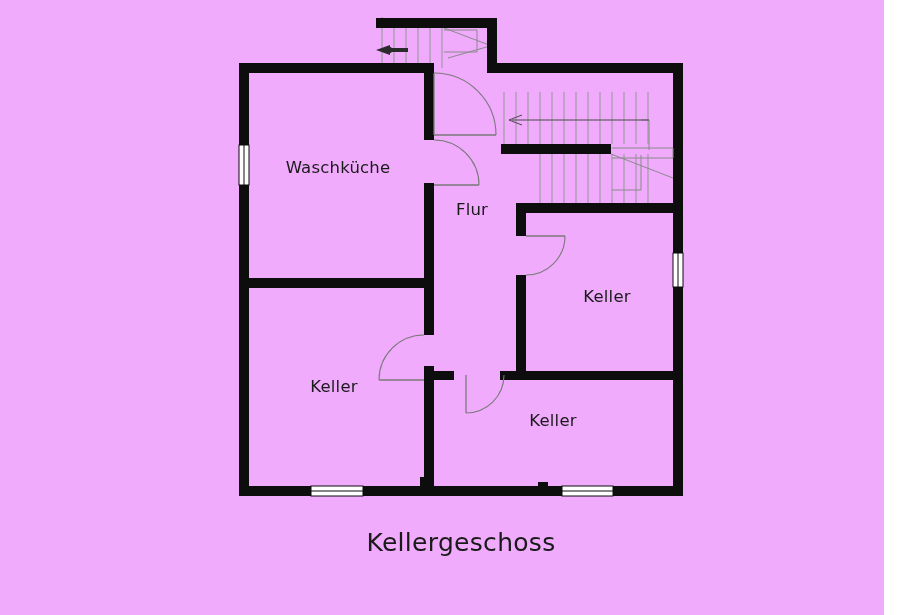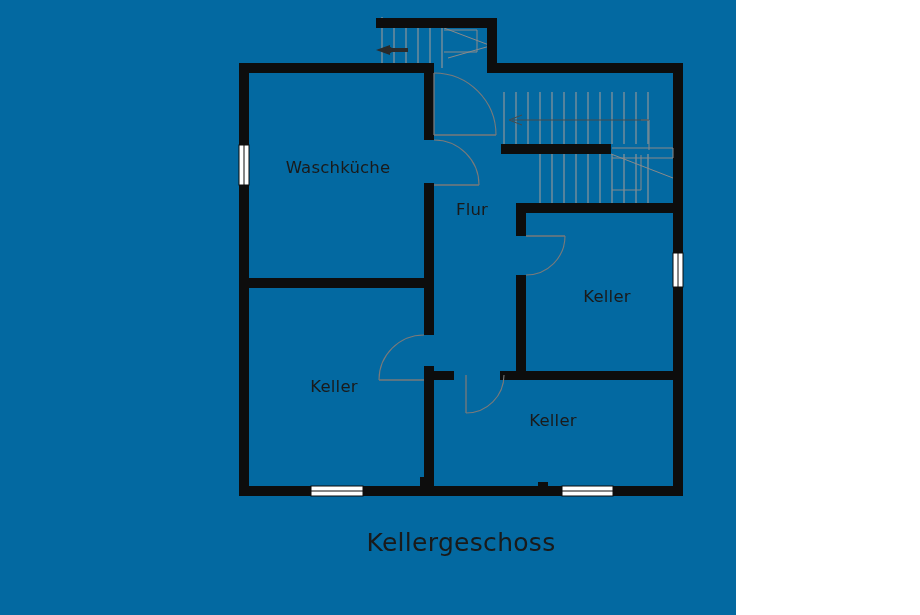--- a/index.html
+++ b/index.html
@@ -8,24 +8,24 @@
     background: #ffffff;
   }
   body {
     width: 920px;
     height: 615px;
     font-family: "DejaVu Sans", "Liberation Sans", sans-serif;
     overflow: hidden;
     position: relative;
   }
   #plan-root {
-    width: 736px;
+    width: 884px;
     height: 615px;
     position: relative;
-    background: #0369a1;
+    background: #f0abfc;
   }
   svg.floorplan {
     display: block;
     width: 920px;
     height: 615px;
   }
   .wall { fill: #0d0d0d; }
   .door-arc {
     fill: none;
     stroke: #7a7a7a;

